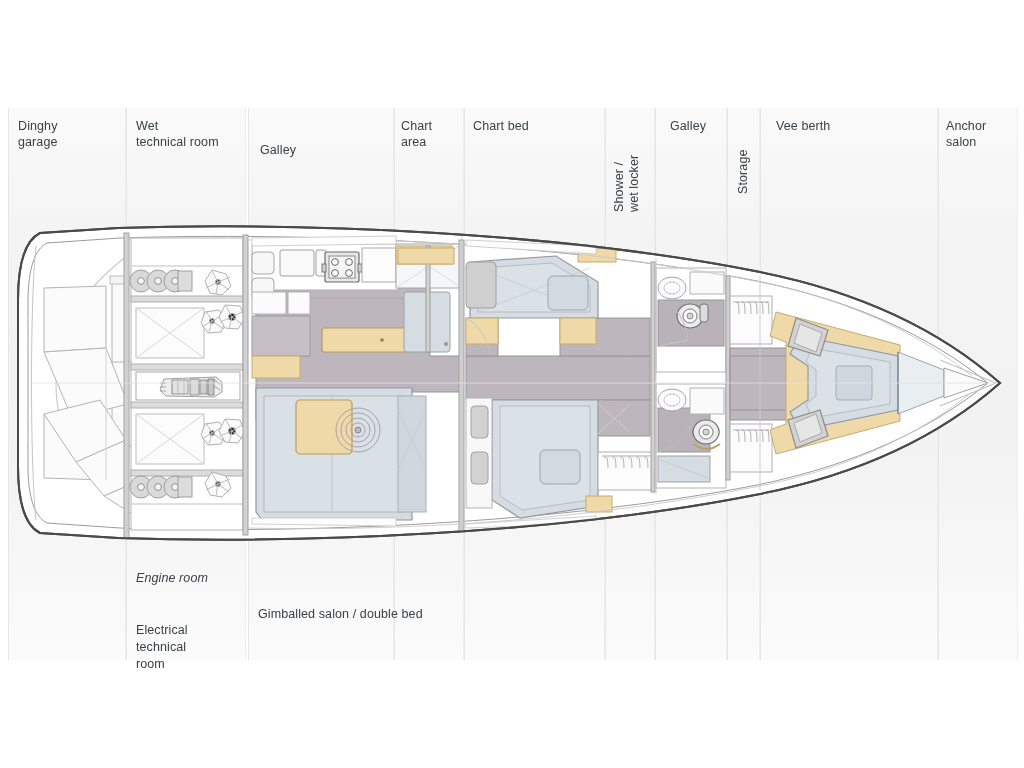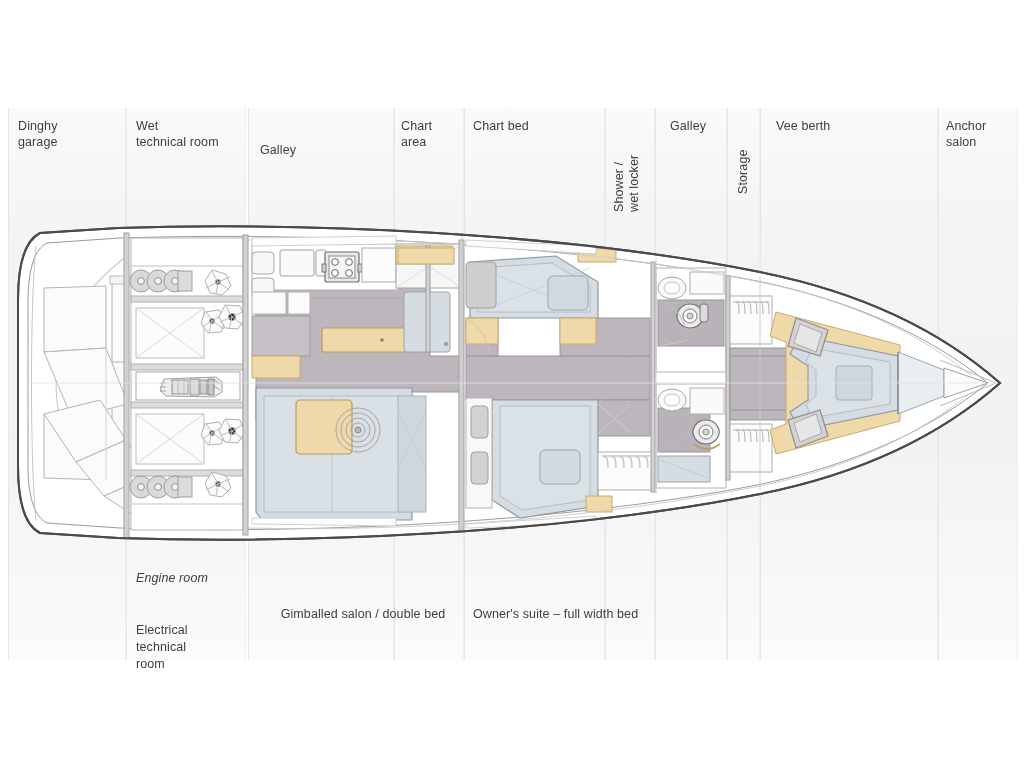--- a/index.html
+++ b/index.html
@@ -483,16 +483,15 @@
   <div class="toplabel" style="left:670px;width:60px;">Galley</div>
   <div class="toplabel vert" style="left:736px;height:70px;">Storage</div>
   <div class="toplabel" style="left:776px;width:150px;">Vee berth</div>
   <div class="toplabel" style="left:946px;width:74px;">Anchor
 salon</div>
 
   <div class="botlabel" style="left:136px;top:570px;width:110px;font-style:italic;">Engine room</div>
   <div class="botlabel" style="left:136px;top:606px;width:104px;margin-top:16px;">Electrical
 technical
 room</div>
-  <div class="botlabel" style="left:258px;top:606px;width:210px;text-align:center;">Gimballed salon / double bed</div>
-  <div class="botlabel" style="left:473px;top:606px;width:280px;">Owner's suite – full width bed</div>
+  <div class="botlabel" style="left:258px;top:606px;width:210px;">Gimballed salon / double bed</div>
 
 </div>
 
 </body></html>

